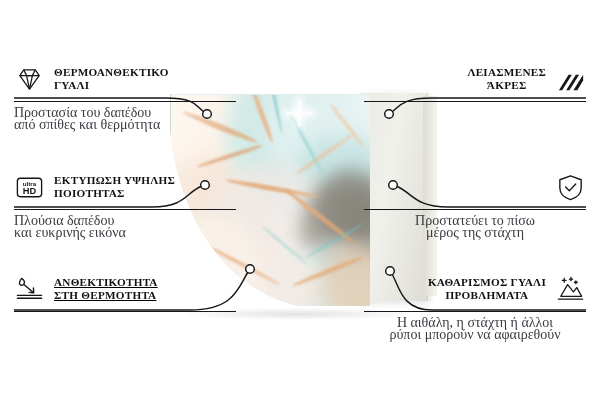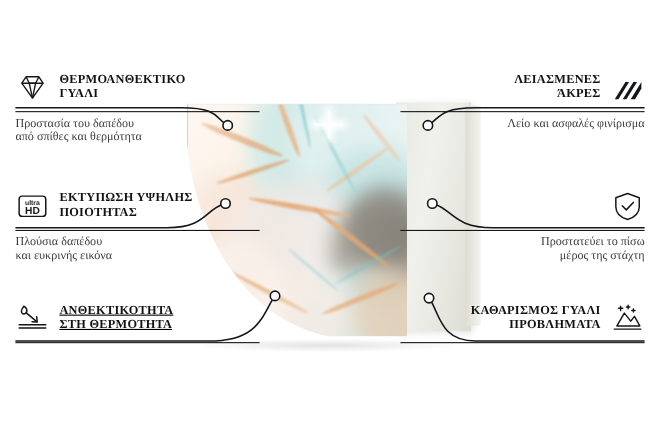--- a/index.html
+++ b/index.html
@@ -66,37 +66,37 @@
   }
 
   
   svg.links { position:absolute; inset:0; width:600px; height:400px; pointer-events:none; }
   svg.links path { fill:none; stroke:#15161a; stroke-width:1.45; }
   svg.links circle { fill:#ffffff; stroke:#15161a; stroke-width:1.45; }
 
   
   .feat { position:absolute; width:222px; }
   .feat.left  { left:14px;  text-align:left; }
-  .feat.right { left:364px; text-align:right; }
+  .feat.right { left:364px; text-align:center; }
 
   .head { display:flex; align-items:center; gap:9px; min-height:34px; }
   .feat.right .head { flex-direction:row-reverse; }
 
   .ico { width:31px; height:31px; flex:0 0 31px; display:block; }
 
   .title {
     font-size:11.2px; line-height:13.4px; letter-spacing:.25px;
     color:#111216; font-weight:700; white-space:pre-line;
     font-family:"Liberation Serif", serif;
   }
 
   .rule { height:0; border-top:1.25px solid #15161a; margin:5px 0 5px; }
 
   .desc {
-    font-size:11px; line-height:11.6px; color:#3a3c42;
+    font-size:14px; line-height:11.6px; color:#3a3c42;
     white-space:pre-line; font-family:"Liberation Serif", serif;
   }
 </style>
 </head>
 <body>
 
 <div id="stage">
 
   <div class="product-wrap">
 
@@ -220,21 +220,20 @@
         <g fill="#15161a">
           <polygon points="4,27 14,11 17.4,11 7.4,27"></polygon>
           <polygon points="11.5,27 21.5,11 24.9,11 14.9,27"></polygon>
           <polygon points="19,27 29,11 29,17 23,27"></polygon>
         </g>
       </svg>
       <div class="title">ΛΕΙΑΣΜΕΝΕΣ
 ΆΚΡΕΣ</div>
     </div>
     <div class="rule"></div>
-    <div class="desc">Λείο και ασφαλές φινίρισμα</div>
   </div>
 
   <div class="feat right" style="top:170px;">
     <div class="head">
       <svg class="ico" viewBox="0 0 32 32">
         <g fill="none" stroke="#15161a" stroke-width="1.4" stroke-linecap="round" stroke-linejoin="round">
           <path d="M16 4 L27 8 V16.5 C27 22.5 22.2 26.6 16 28.5 C9.8 26.6 5 22.5 5 16.5 V8 Z"></path>
           <path d="M11 15.5 L14.8 19.4 L21.4 12.4"></path>
         </g>
       </svg>
@@ -252,15 +251,17 @@
           <path d="M3.5 26 L28.5 26"></path>
           <path d="M9.5 8.5 L9.5 4.5 M7.5 6.5 L11.5 6.5"></path>
           <path d="M16.5 7 L16.5 3.6 M14.9 5.3 L18.1 5.3"></path>
           <path d="M21.5 10 L21.5 7 M20 8.5 L23 8.5"></path>
         </g>
       </svg>
       <div class="title">ΚΑΘΑΡΙΣΜΟΣ ΓΥΑΛΙ
 ΠΡΟΒΛΗΜΑΤΑ</div>
     </div>
     <div class="rule"></div>
+    <div class="desc">Η αιθάλη, η στάχτη ή άλλοι
+ρύποι μπορούν να αφαιρεθούν</div>
   </div>
 
 </div>
 
 </body></html>

